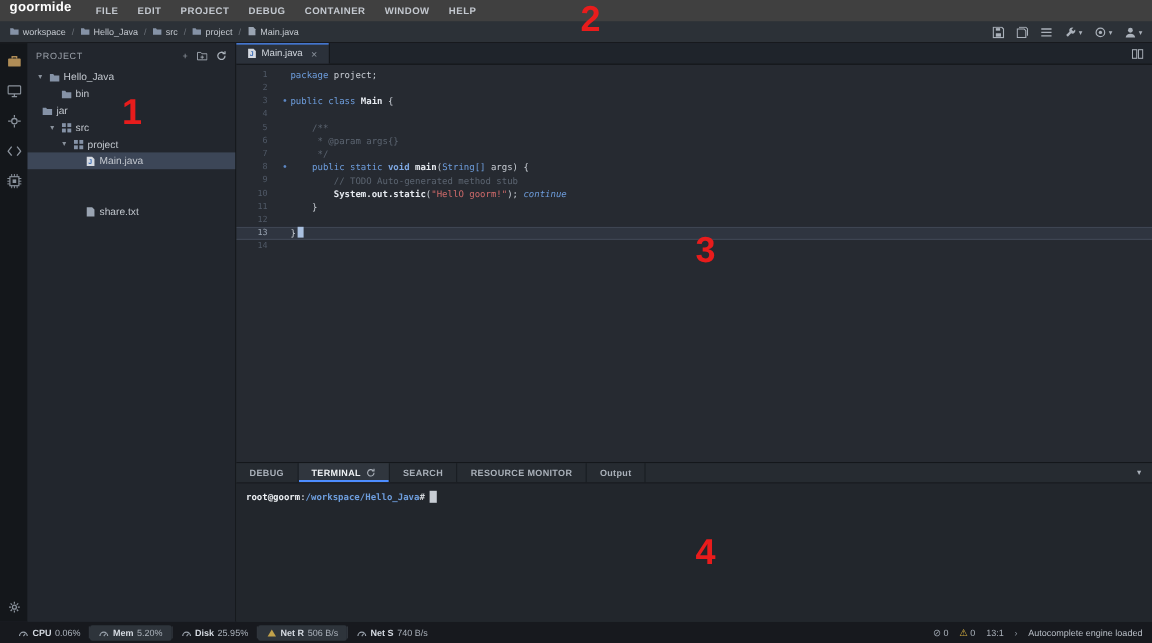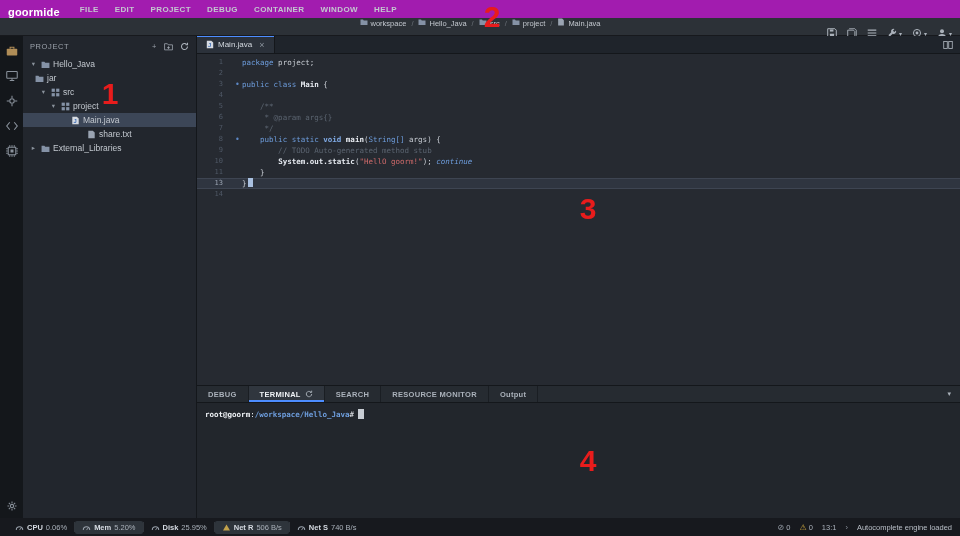--- a/index.html
+++ b/index.html
@@ -1,27 +1,27 @@
 <!DOCTYPE html>
 <html><head>
 <meta charset="utf-8">
 <style>
   *{margin:0;padding:0;box-sizing:border-box;}
   html,body{background:#0d0f12;}
   body{font-family:"Liberation Sans",sans-serif;}
   .app{position:relative;width:960px;height:536px;background:#262b33;overflow:hidden;color:#c8cdd4;}
 
   
-  .menubar{height:18px;background:#a21caf;display:flex;align-items:flex-end;padding:0 8px;}
+  .menubar{height:18px;background:#404040;display:flex;align-items:flex-start;padding:0 8px;}
   .logo{color:#ffffff;font-weight:bold;font-size:11px;margin-right:12px;letter-spacing:.2px;}
   .menu-items{display:flex;align-items:center;height:100%;}
   .menu-item{font-size:8px;color:#c3c8cf;padding:0 8px;letter-spacing:.4px;display:flex;align-items:center;height:100%;cursor:default;font-weight:bold;}
 
   
-  .breadcrumb-bar{height:18px;background:#2c3137;display:flex;align-items:center;padding:0 8px;border-bottom:1px solid #17191d;flex-direction:column;}
+  .breadcrumb-bar{height:18px;background:#2c3137;display:flex;align-items:center;padding:0 8px;border-bottom:1px solid #17191d;}
   .bc{display:flex;align-items:center;font-size:7.5px;}
   .bc-item{display:flex;align-items:center;gap:3px;color:#c3c8cf;}
   .bc-sep{margin:0 5px;color:#6a7078;}
   .bc-toolbar{margin-left:auto;display:flex;align-items:center;gap:10px;}
   .tbtn{display:inline-flex;align-items:center;cursor:pointer;}
   .tbtn svg{width:10px;height:10px;display:block;}
   .caret::after{content:"▾";font-size:6px;color:#aab1ba;margin-left:2px;}
 
   
   .main{display:flex;height:482px;}
@@ -260,20 +260,29 @@
       <div class="tree">
           <div class="tree-row" style="padding-left: 6px;">
             <span class="chev">▾</span>
             <span class="ico tree-ico">
               <svg viewBox="0 0 16 14">
                 <path d="M1 2h5l1.5 2H15v9H1z" fill="#8592a6"></path>
               </svg>
             </span>
             <span class="tree-label">Hello_Java</span>
           </div>
+          <div class="tree-row" style="padding-left: 16px;">
+            <span class="chev"></span>
+            <span class="ico tree-ico">
+              <svg viewBox="0 0 16 14">
+                <path d="M1 2h5l1.5 2H15v9H1z" fill="#8592a6"></path>
+              </svg>
+            </span>
+            <span class="tree-label">bin</span>
+          </div>
           <div class="tree-row" style="padding-left: 0;">
             <span class="chev"></span>
             <span class="ico tree-ico">
               <svg viewBox="0 0 16 14">
                 <path d="M1 2h5l1.5 2H15v9H1z" fill="#8592a6"></path>
               </svg>
             </span>
             <span class="tree-label">jar</span>
           </div>
           <div class="tree-row" style="padding-left: 16px;">
@@ -303,37 +312,28 @@
           <div class="tree-row selected" style="padding-left: 36px;">
             <span class="chev"></span>
             <span class="ico tree-ico">
               <svg viewBox="0 0 12 14">
                 <path d="M1 1h7l3 3v9H1z" fill="#d5dae2"></path>
                 <text x="3" y="11" font-size="9" font-weight="bold" fill="#3d6db5">J</text>
               </svg>
             </span>
             <span class="tree-label">Main.java</span>
           </div>
-          <div class="tree-row" style="padding-left: 52px;">
+          <div class="tree-row" style="padding-left: 36px; margin-top: 28px;">
             <span class="chev"></span>
             <span class="ico tree-ico">
               <svg viewBox="0 0 12 14">
                 <path d="M1 1h7l3 3v9H1z" fill="#9aa4b2"></path>
               </svg>
             </span>
             <span class="tree-label">share.txt</span>
-          </div>
-          <div class="tree-row" style="padding-left: 6px;">
-            <span class="chev">▸</span>
-            <span class="ico tree-ico">
-              <svg viewBox="0 0 16 14">
-                <path d="M1 2h5l1.5 2H15v9H1z" fill="#8592a6"></path>
-              </svg>
-            </span>
-            <span class="tree-label">External_Libraries</span>
           </div>
         </div>
     </div>
 
     <div class="editor-area">
       <div class="tabbar">
         <div class="tab">
           <span class="tbtn tab-ico">
               <svg viewBox="0 0 12 14">
                 <path d="M1 1h7l3 3v9H1z" fill="#d5dae2"></path>
@@ -402,20 +402,25 @@
             </div>
             <div class="code-line">
               <span class="ln">10</span>
               <span class="mark"></span>
               <span class="code-text"><span class="tok-pl">        </span><span class="tok-fn">System.out.static</span><span class="tok-pl">(</span><span class="tok-str">"HellO goorm!"</span><span class="tok-pl">); </span><span class="tok-kwi">continue</span></span>
             </div>
             <div class="code-line">
               <span class="ln">11</span>
               <span class="mark"></span>
               <span class="code-text"><span class="tok-pl">    }</span></span>
+            </div>
+            <div class="code-line">
+              <span class="ln">12</span>
+              <span class="mark"></span>
+              <span class="code-text"></span>
             </div>
             <div class="code-line active-line">
               <span class="ln">13</span>
               <span class="mark"></span>
               <span class="code-text"><span class="tok-pl">}</span><span class="cursor"></span></span>
             </div>
             <div class="code-line">
               <span class="ln">14</span>
               <span class="mark"></span>
               <span class="code-text"></span>

